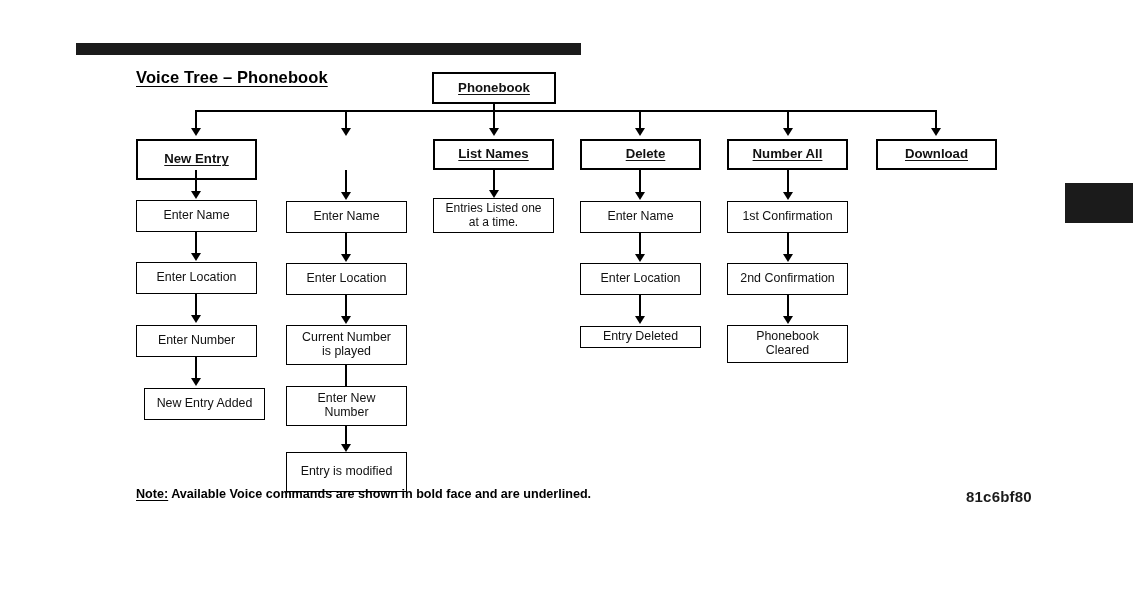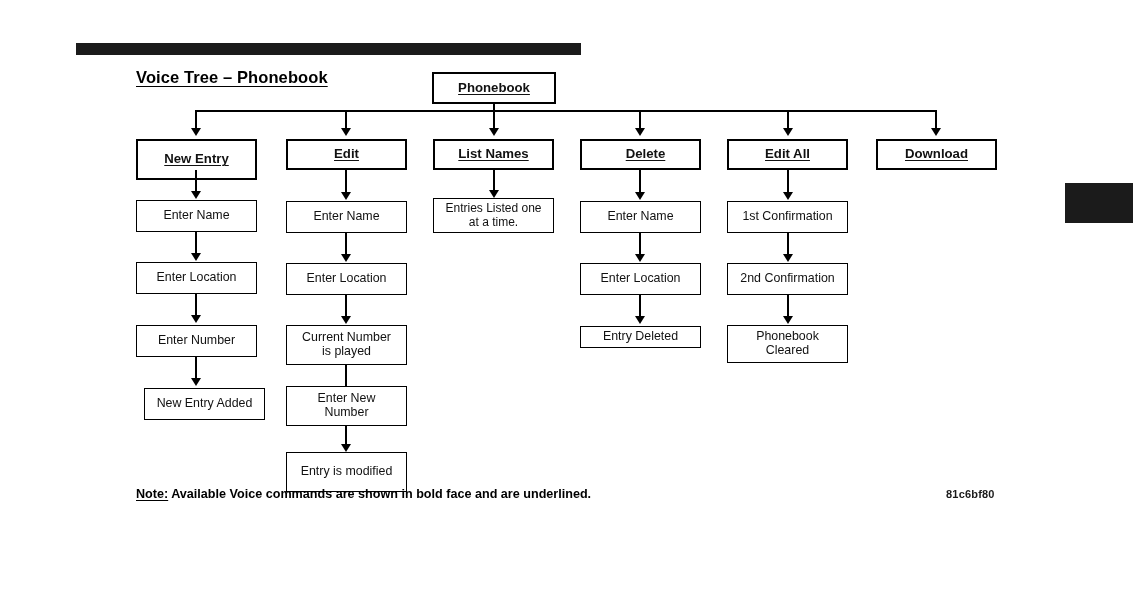--- a/index.html
+++ b/index.html
@@ -48,22 +48,22 @@
     border-top:8px solid #000;
   }
 
   
   .note{
     position:absolute;left:136px;top:487px;
     font-size:12.6px;font-weight:bold;white-space:nowrap;
   }
   .note .lead{text-decoration:underline;text-underline-offset:2px;}
   .figcode{
-    position:absolute;left:946px;top:488px;
-    font-size:11px;font-weight:bold;letter-spacing:.2px;color:#1b1b1b;
+    position:absolute;left:966px;top:488px;
+    font-size:15px;font-weight:bold;letter-spacing:.2px;color:#1b1b1b;
   }
 </style>
 </head>
 <body>
 
 <div class="canvas">
 
   <div class="top-bar"></div>
   <div class="side-tab"></div>
 
@@ -116,23 +116,20 @@
   <div class="node" style="left:136px;top:325px;width:121px;height:32px;">
     <span class="txt">Enter Number</span>
   </div>
 
   <div class="vline" style="left:195px;top:357px;height:22px;"></div>
   <div class="arrow" style="left:191px;top:378px;"></div>
   <div class="node" style="left:136px;top:388px;width:121px;height:32px;margin-left:8px;">
     <span class="txt">New Entry Added</span>
   </div>
 
-  <div class="node heavy cmd" style="left:286px;top:139px;width:121px;height:31px;">
-    <span class="txt">Edit</span>
-  </div>
 
   <div class="vline" style="left:345px;top:170px;height:23px;"></div>
   <div class="arrow" style="left:341px;top:192px;"></div>
   <div class="node" style="left:286px;top:201px;width:121px;height:32px;">
     <span class="txt">Enter Name</span>
   </div>
 
   <div class="vline" style="left:345px;top:233px;height:22px;"></div>
   <div class="arrow" style="left:341px;top:254px;"></div>
   <div class="node" style="left:286px;top:263px;width:121px;height:32px;">
@@ -186,21 +183,21 @@
     <span class="txt">Enter Location</span>
   </div>
 
   <div class="vline" style="left:639px;top:295px;height:22px;"></div>
   <div class="arrow" style="left:635px;top:316px;"></div>
   <div class="node" style="left:580px;top:326px;width:121px;height:22px;">
     <span class="txt">Entry Deleted</span>
   </div>
 
   <div class="node heavy cmd" style="left:727px;top:139px;width:121px;height:31px;">
-    <span class="txt">Edit All</span>
+    <span class="txt">Number All</span>
   </div>
 
   <div class="vline" style="left:787px;top:170px;height:23px;"></div>
   <div class="arrow" style="left:783px;top:192px;"></div>
   <div class="node" style="left:727px;top:201px;width:121px;height:32px;">
     <span class="txt">1st Confirmation</span>
   </div>
 
   <div class="vline" style="left:787px;top:233px;height:22px;"></div>
   <div class="arrow" style="left:783px;top:254px;"></div>

